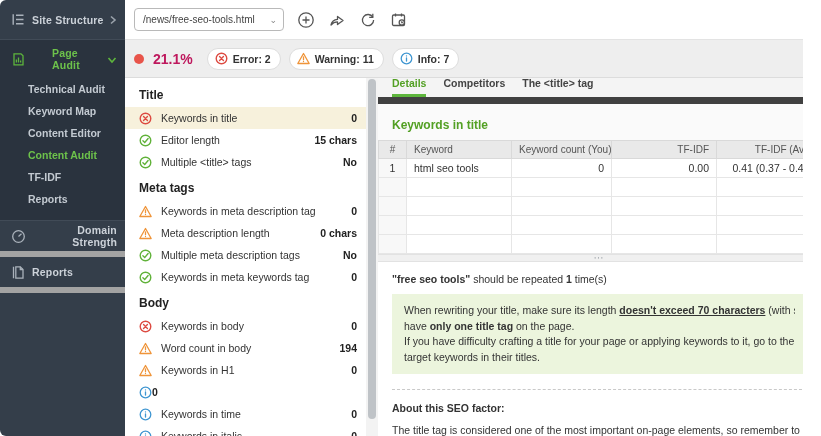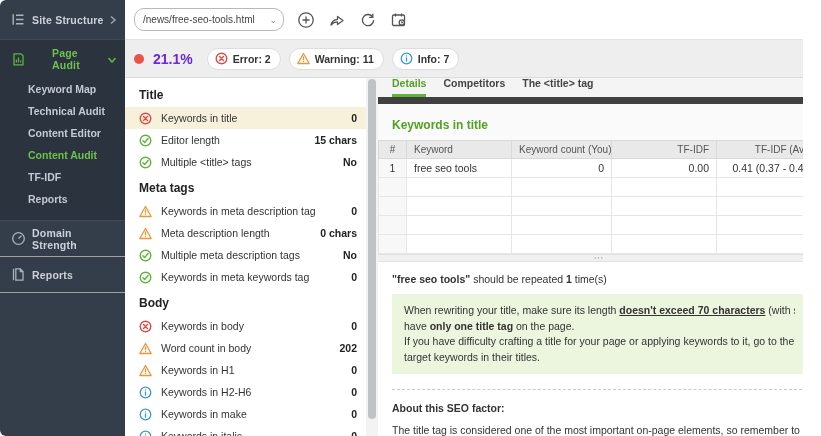--- a/index.html
+++ b/index.html
@@ -13,38 +13,38 @@
   .side-row .lbl { font-size:10.5px; font-weight:bold; color:#ccd2d9; margin-left:6px; letter-spacing:.2px; }
   .side-row .spacer { flex:1; }
   .side-sec-top { border-bottom:1px solid #414b57; }
   .pa-section { background:#2a333e; border-bottom:1px solid #414b57; padding-bottom:10px; }
   .pa-row { height:38px; }
   .pa-row .lbl { color:#6dc24b;padding-left:20px; }
   .subnav { }
   .sub-item { height:22px; line-height:22px; padding-left:28px; font-size:10.5px; font-weight:bold;
     color:#c3cad1; cursor:pointer; }
   .sub-item.active { color:#6dc24b; }
-  .side-bottom { border-bottom:1px solid #a3a3a3; height:36px; }
+  .side-bottom { border-bottom:6px solid #a3a3a3; height:36px;text-align:right; }
   .icon-box { width:16px; height:16px; flex:0 0 16px; display:inline-flex; align-items:center; justify-content:center; }
 
   
   .topbar { position:absolute; left:125px; top:0; width:696px; height:40px; background:#fff;
     border-bottom:1px solid #e3e3e3; display:flex; align-items:center; padding-left:9px; }
-  .url-select { width:150px; height:23px; border:1px solid #b9b9b9; border-radius:10px; background:#fff;
+  .url-select { width:150px; height:23px; border:1px solid #b9b9b9; border-radius:4px; background:#fff;
     display:flex; align-items:center; padding:0 6px 0 8px; cursor:pointer; }
   .url-select .url-text { flex:1; font-size:10px; color:#444; white-space:nowrap; overflow:hidden; }
   .url-select .chev { color:#888; font-size:9px; margin-left:4px; }
   .topbar-icons { display:flex; align-items:center; margin-left:12px; gap:12px; }
   .tb-icon { width:19px; height:19px; display:inline-flex; align-items:center; justify-content:center; cursor:pointer; }
 
   
   .statbar { position:absolute; left:125px; top:40px; width:696px; height:38px; background:#eeeeee;
     border-bottom:1px solid #dcdcdc; display:flex; align-items:center; padding-left:9px; }
   .score-dot { width:10px; height:10px; border-radius:50%; background:#e8544a; margin-right:9px; }
-  .score-val { font-size:14px; font-weight:bold; color:#6d28d9; margin-right:14px; }
+  .score-val { font-size:14px; font-weight:bold; color:#be185d; margin-right:14px; }
   .pill { display:inline-flex; align-items:center; height:22px; background:#fff; border:1px solid #ddd;
     border-radius:11px; padding:0 9px 0 7px; margin-right:8px; cursor:pointer; }
   .pill .p-lbl { font-size:10.5px; font-weight:bold; color:#333; margin-left:5px; }
 
   
   .audit-panel { position:absolute; left:125px; top:78px; width:242px; height:358px; background:#fff;
     overflow:hidden; padding-top:2px; }
   .audit-section-title { font-size:12px; font-weight:bold; color:#222; padding:8px 10px 5px 14px; }
   .audit-row { display:flex; align-items:center; height:22px; padding:0 10px 0 14px; cursor:pointer; }
   .audit-row.hl { background:#f7f1dc; }
@@ -126,22 +126,22 @@
         </span>
         <span class="lbl" style="color:#6dc24b">Page Audit</span>
         <span class="spacer"></span>
         <span>
           <svg width="10" height="8" viewBox="0 0 10 8">
               <polyline points="1.5,2 5,6 8.5,2" fill="none" stroke="#5db53c" stroke-width="1.6"></polyline>
             </svg>
         </span>
       </div>
       <div class="subnav">
+          <div class="sub-item">Technical Audit</div>
           <div class="sub-item">Keyword Map</div>
-          <div class="sub-item">Technical Audit</div>
           <div class="sub-item">Content Editor</div>
           <div class="sub-item active">Content Audit</div>
           <div class="sub-item">TF-IDF</div>
           <div class="sub-item">Reports</div>
         </div>
     </div>
 
     <div class="side-row side-bottom">
       <span class="icon-box">
         <svg width="15" height="15" viewBox="0 0 15 15">
@@ -352,21 +352,21 @@
         <span style="display: inline-flex;">
           <svg width="13" height="13" viewBox="0 0 14 14">
             <g stroke="#ef9439" stroke-width="1.4" fill="none" stroke-linecap="round" stroke-linejoin="round">
               <path d="M7 1.6 L13.1 12.4 H0.9 Z"></path>
               <path d="M7 5.3 v3"></path>
               <path d="M7 10.2 v0.1"></path>
             </g>
           </svg>
         </span>
         <span class="a-lbl">Word count in body</span>
-        <span class="a-val">202</span>
+        <span class="a-val">194</span>
       </div>
       <div class="audit-row">
         <span style="display: inline-flex;">
           <svg width="13" height="13" viewBox="0 0 14 14">
             <g stroke="#ef9439" stroke-width="1.4" fill="none" stroke-linecap="round" stroke-linejoin="round">
               <path d="M7 1.6 L13.1 12.4 H0.9 Z"></path>
               <path d="M7 5.3 v3"></path>
               <path d="M7 10.2 v0.1"></path>
             </g>
           </svg>
@@ -377,34 +377,33 @@
       <div class="audit-row">
         <span style="display: inline-flex;">
           <svg width="13" height="13" viewBox="0 0 14 14">
             <g stroke="#3f96d1" stroke-width="1.4" fill="none" stroke-linecap="round">
               <circle cx="7" cy="7" r="5.7"></circle>
               <path d="M7 6.4 v3.4"></path>
               <path d="M7 4.1 v0.1"></path>
             </g>
           </svg>
         </span>
-        <span class="a-lbl">Keywords in H2-H6</span>
         <span class="a-val">0</span>
       </div>
       <div class="audit-row">
         <span style="display: inline-flex;">
           <svg width="13" height="13" viewBox="0 0 14 14">
             <g stroke="#3f96d1" stroke-width="1.4" fill="none" stroke-linecap="round">
               <circle cx="7" cy="7" r="5.7"></circle>
               <path d="M7 6.4 v3.4"></path>
               <path d="M7 4.1 v0.1"></path>
             </g>
           </svg>
         </span>
-        <span class="a-lbl">Keywords in make</span>
+        <span class="a-lbl">Keywords in time</span>
         <span class="a-val">0</span>
       </div>
       <div class="audit-row">
         <span style="display: inline-flex;">
           <svg width="13" height="13" viewBox="0 0 14 14">
             <g stroke="#3f96d1" stroke-width="1.4" fill="none" stroke-linecap="round">
               <circle cx="7" cy="7" r="5.7"></circle>
               <path d="M7 6.4 v3.4"></path>
               <path d="M7 4.1 v0.1"></path>
             </g>
@@ -443,21 +442,21 @@
             <th class="c-center">#</th>
             <th class="c-left">Keyword</th>
             <th class="c-right">Keyword count (You)</th>
             <th class="c-right">TF-IDF</th>
             <th class="c-right">TF-IDF (Avg)</th>
           </tr>
         </thead>
       <tbody>
           <tr>
             <td class="c-center gutter">1</td>
-            <td class="c-left">free seo tools</td>
+            <td class="c-left">html seo tools</td>
             <td class="c-right">0</td>
             <td class="c-right">0.00</td>
             <td class="c-right">0.41 (0.37 - 0.45)</td>
           </tr>
           <tr>
             <td class="c-center gutter">&nbsp;</td>
             <td class="c-left">&nbsp;</td>
             <td class="c-right">&nbsp;</td>
             <td class="c-right">&nbsp;</td>
             <td class="c-right">&nbsp;</td>

